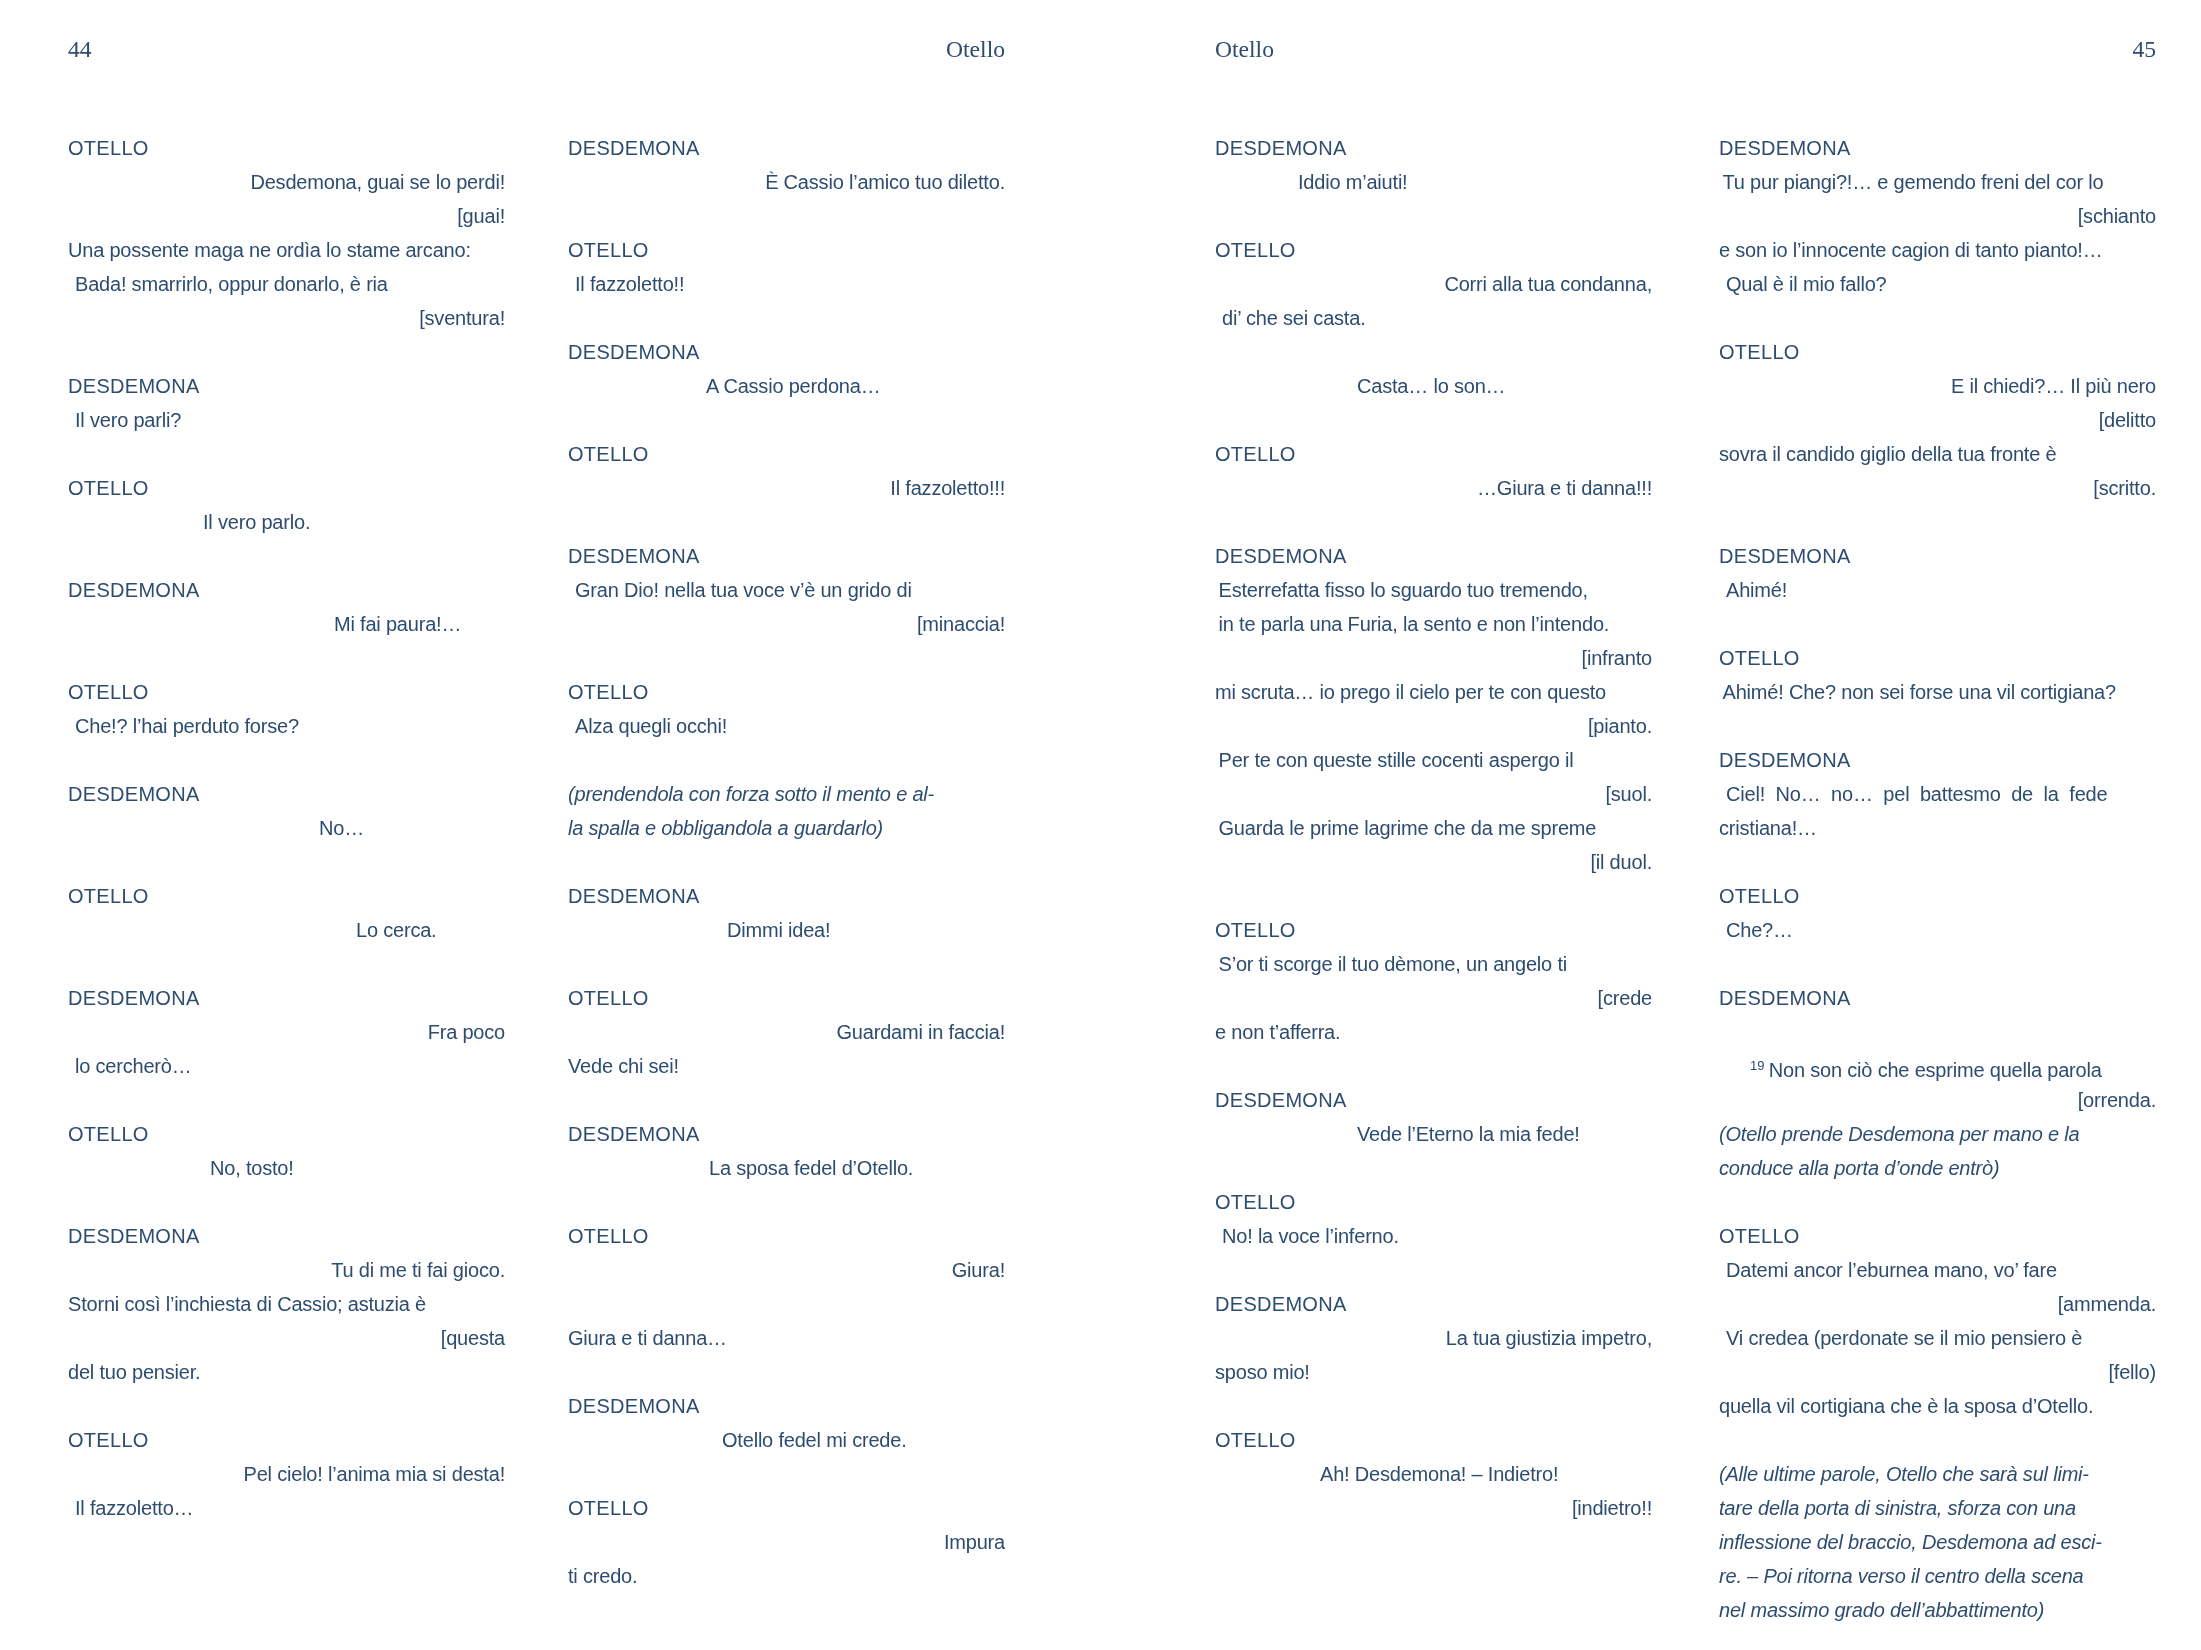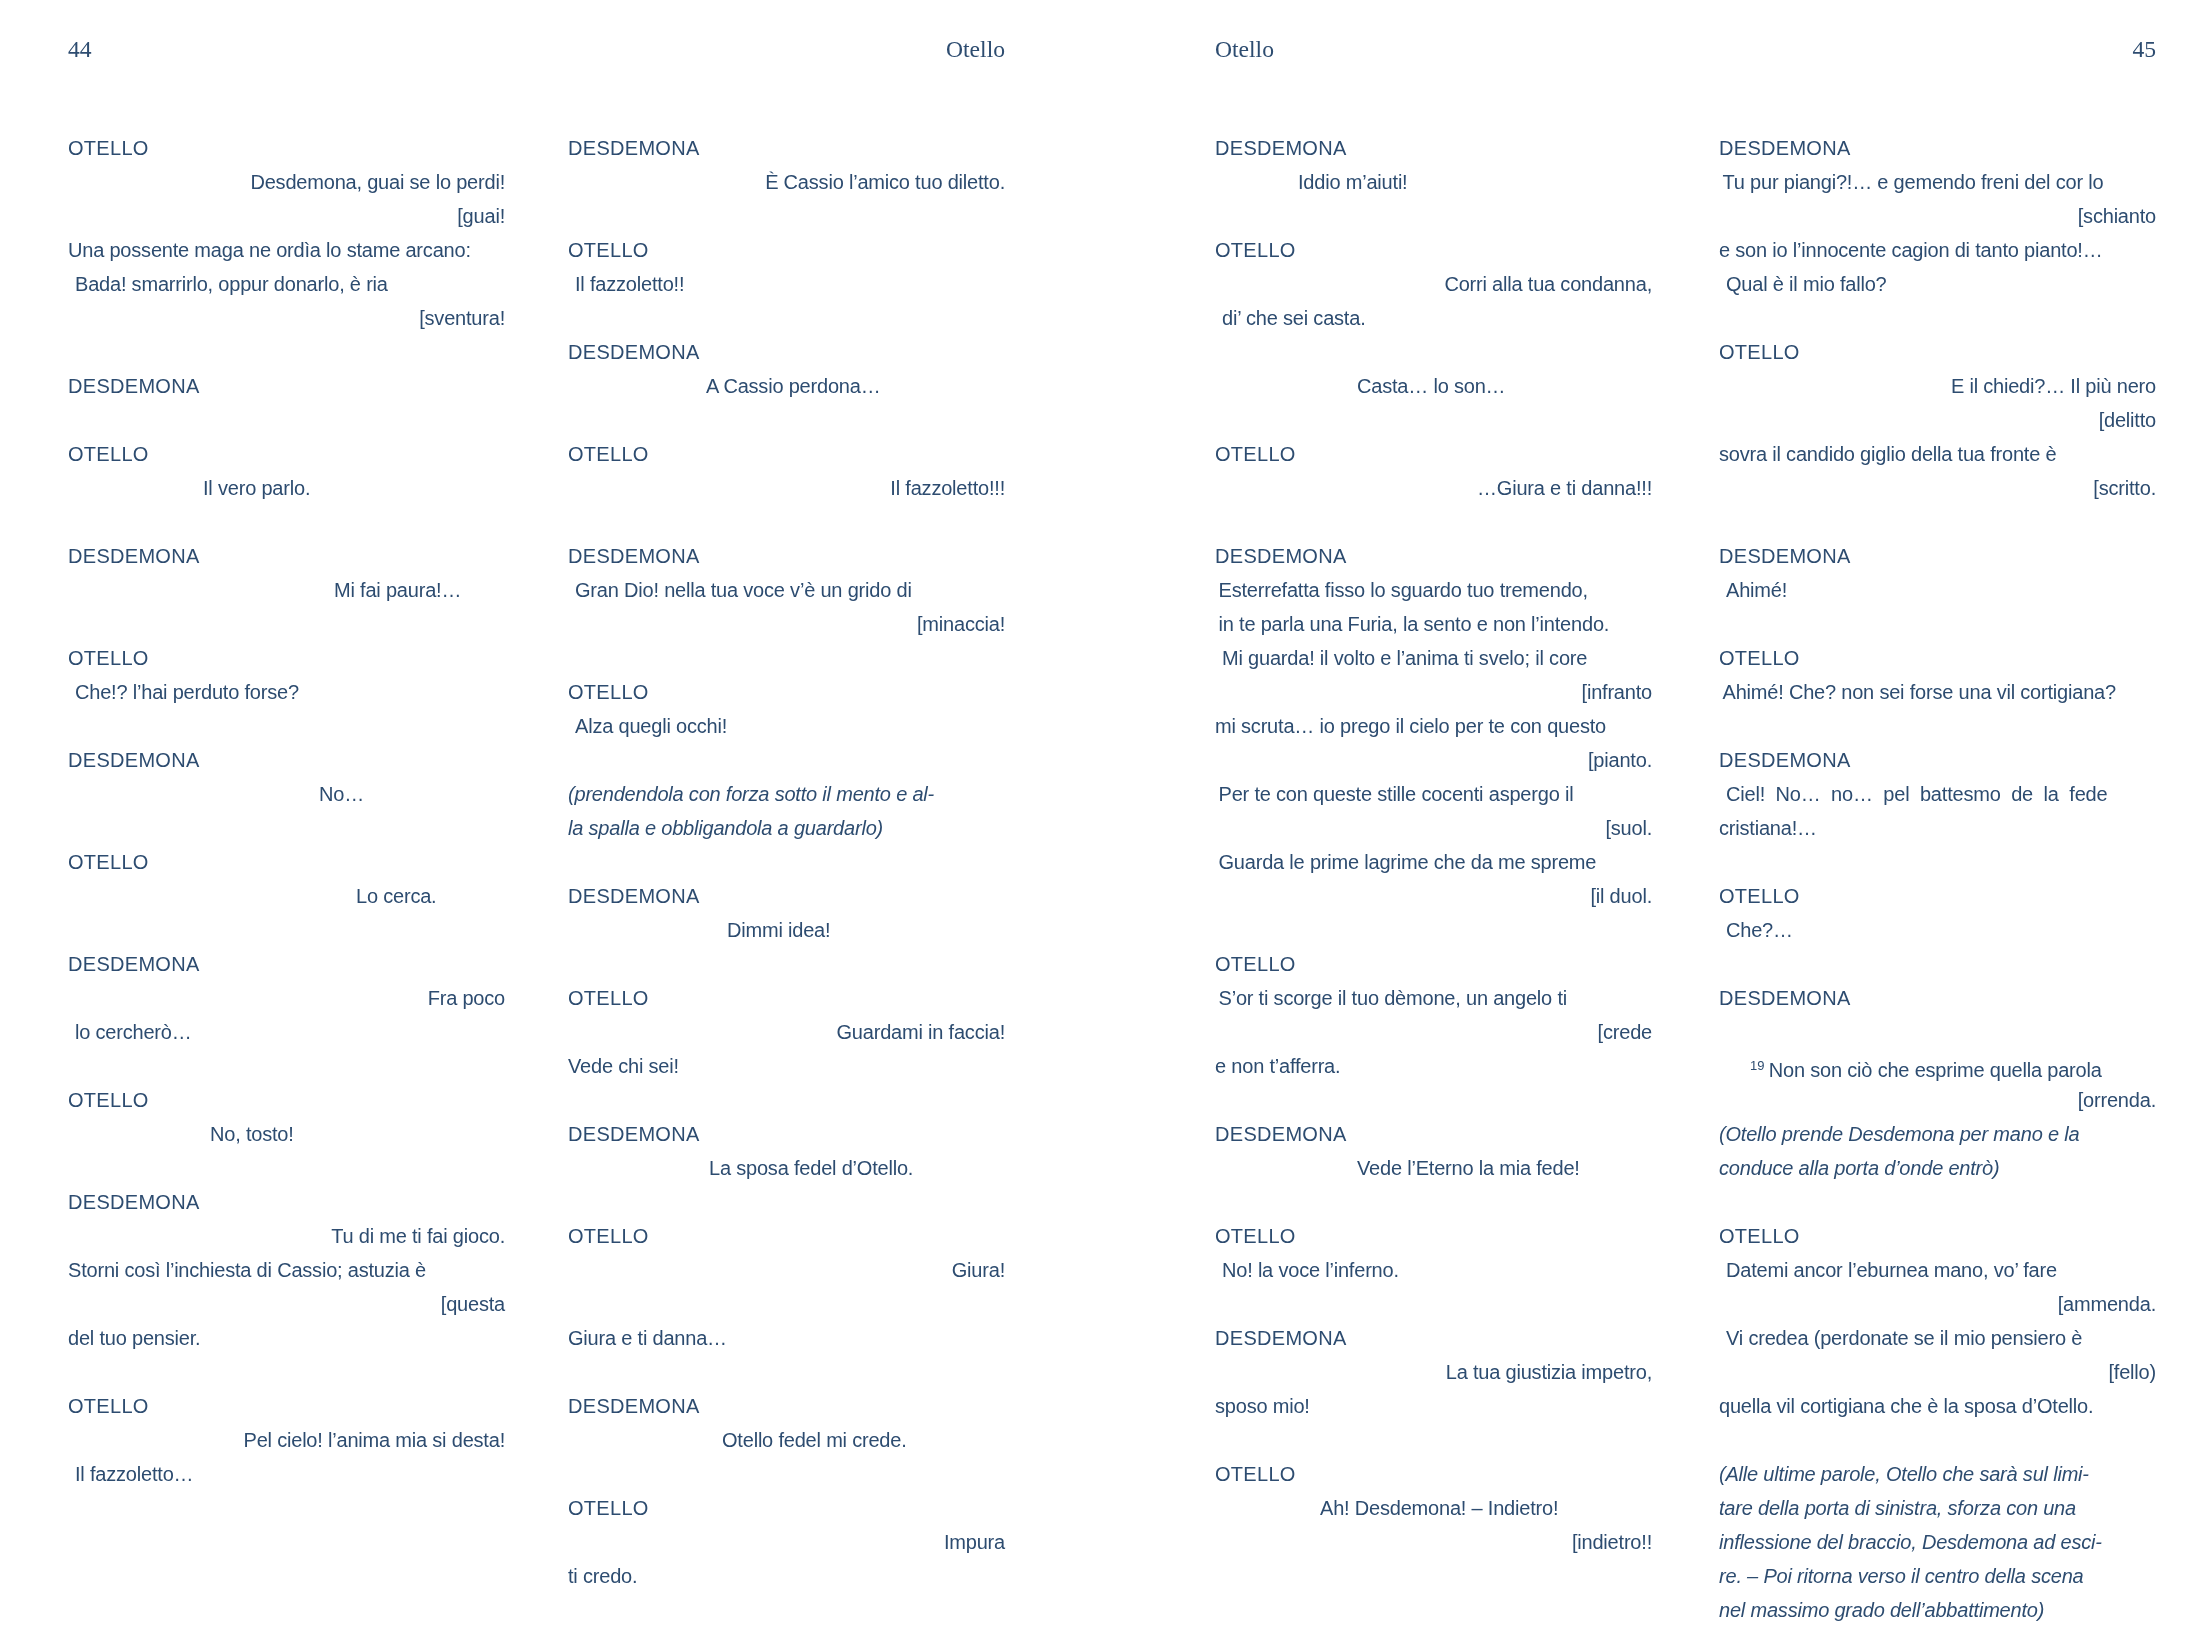--- a/index.html
+++ b/index.html
@@ -57,20 +57,21 @@
     <span class="runhead">Otello</span>
     <div class="col c1">
         <div class="line sp">OTELLO</div>
         <div class="line rt">Desdemona, guai se lo perdi!</div>
         <div class="line rt">[guai!</div>
         <div class="line">Una possente maga ne ordìa lo stame arcano:</div>
         <div class="line" style="padding-left: 7px;">Bada! smarrirlo, oppur donarlo, è ria</div>
         <div class="line rt">[sventura!</div>
         <div class="line">&nbsp;</div>
         <div class="line sp">DESDEMONA</div>
+        <div class="line" style="padding-left: 7px;">Il vero parli?</div>
         <div class="line">&nbsp;</div>
         <div class="line sp">OTELLO</div>
         <div class="line" style="padding-left: 135px;">Il vero parlo.</div>
         <div class="line">&nbsp;</div>
         <div class="line sp">DESDEMONA</div>
         <div class="line" style="padding-left: 266px;">Mi fai paura!…</div>
         <div class="line">&nbsp;</div>
         <div class="line sp">OTELLO</div>
         <div class="line" style="padding-left: 7px;">Che!? l’hai perduto forse?</div>
         <div class="line">&nbsp;</div>
@@ -156,21 +157,20 @@
         <div class="line" style="padding-left: 7px;">di’ che sei casta.</div>
         <div class="line">&nbsp;</div>
         <div class="line" style="padding-left: 142px;">Casta… lo son…</div>
         <div class="line">&nbsp;</div>
         <div class="line sp">OTELLO</div>
         <div class="line rt">…Giura e ti danna!!!</div>
         <div class="line">&nbsp;</div>
         <div class="line sp">DESDEMONA</div>
         <div class="line" style="padding-left: 3.5px;">Esterrefatta fisso lo sguardo tuo tremendo,</div>
         <div class="line" style="padding-left: 3.5px;">in te parla una Furia, la sento e non l’intendo.</div>
-        <div class="line" style="padding-left: 7px;">Mi guarda! il volto e l’anima ti svelo; il core</div>
         <div class="line rt">[infranto</div>
         <div class="line">mi scruta… io prego il cielo per te con questo</div>
         <div class="line rt">[pianto.</div>
         <div class="line" style="padding-left: 3.5px;">Per te con queste stille cocenti aspergo il</div>
         <div class="line rt">[suol.</div>
         <div class="line" style="padding-left: 3.5px;">Guarda le prime lagrime che da me spreme</div>
         <div class="line rt">[il duol.</div>
         <div class="line">&nbsp;</div>
         <div class="line sp">OTELLO</div>
         <div class="line" style="padding-left: 3.5px;">S’or ti scorge il tuo dèmone, un angelo ti</div>

